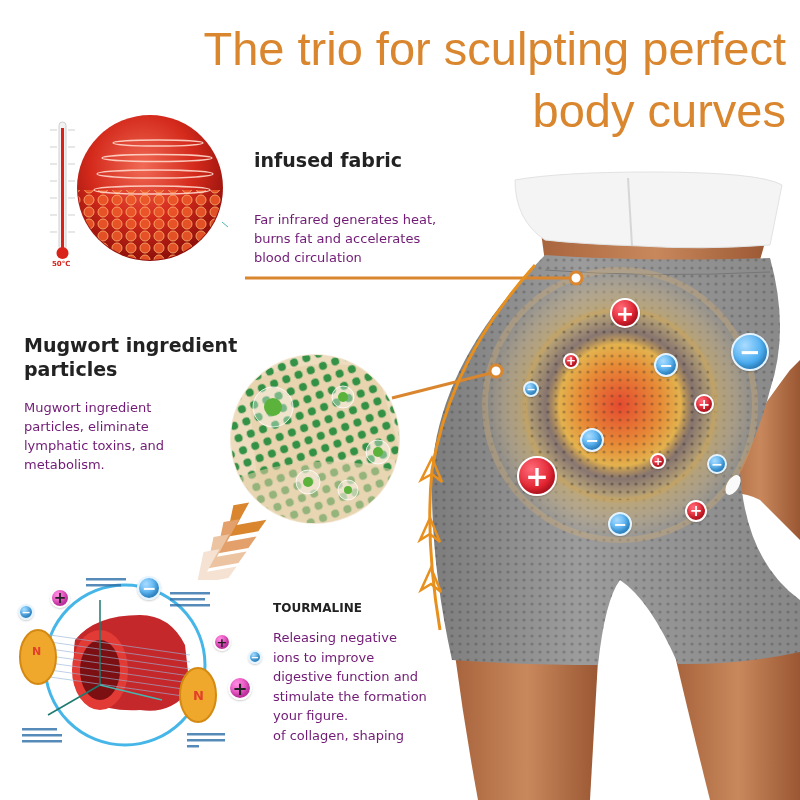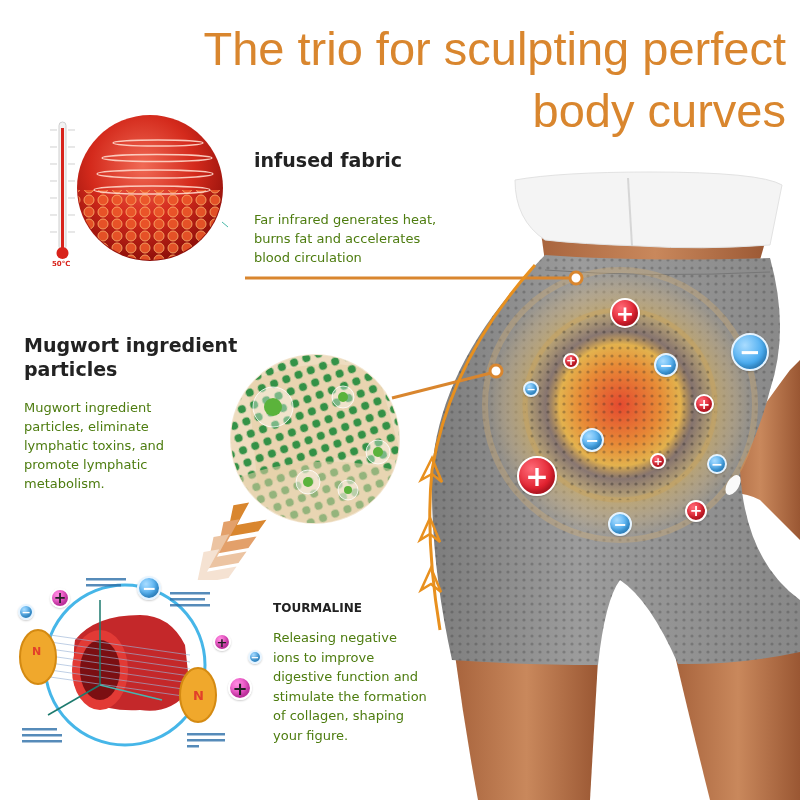--- a/index.html
+++ b/index.html
@@ -6,21 +6,21 @@
   html, body { width: 800px; height: 800px; background: #ffffff; overflow: hidden; }
   body { position: relative; font-family: "DejaVu Sans", sans-serif; color: #222; }
 
   .title {
     position: absolute; right: 14px; top: 18px; width: 760px;
     text-align: right; color: #d9862e; font-family: "Liberation Sans", sans-serif;
     font-size: 47px; line-height: 62px; font-weight: 400; letter-spacing: 0px;
   }
 
   .heading { position: absolute; font-family: "DejaVu Sans", sans-serif; font-weight: 700; color: #222; }
-  .desc { position: absolute; font-family: "DejaVu Sans", sans-serif; color: #4d7c0f; }
+  .desc { position: absolute; font-family: "DejaVu Sans", sans-serif; color: #701a75; }
 
   .h1 { left: 254px; top: 148px; font-size: 19px; line-height: 24px; width: 230px; }
   .d1 { left: 254px; top: 210px; font-size: 13px; line-height: 19px; width: 220px; }
 
   .h2 { left: 24px; top: 333px; font-size: 19px; line-height: 24px; width: 230px; }
   .d2 { left: 24px; top: 398px; font-size: 13px; line-height: 19px; width: 170px; }
 
   .h3 { left: 273px; top: 597px; font-size: 12px; line-height: 22px; width: 200px; }
   .d3 { left: 273px; top: 628px; font-size: 13px; line-height: 19.6px; width: 180px; }
 
@@ -173,21 +173,20 @@
 </div>
 
 <div class="heading h2">
   <div>Mugwort ingredient</div>
   <div>particles</div>
 </div>
 <div class="desc d2">
   <div>Mugwort ingredient</div>
   <div>particles, eliminate</div>
   <div>lymphatic toxins, and</div>
-  <div>promote lymphatic</div>
   <div>metabolism.</div>
 </div>
 
 <svg class="abs" style="left:228px;top:352px;" width="175" height="175" viewBox="0 0 175 175">
   <defs>
     <pattern id="gdots" width="13" height="13" patternUnits="userSpaceOnUse" patternTransform="rotate(-20)">
       <circle cx="6.5" cy="6.5" r="4" fill="#1f8a3a"></circle>
     </pattern>
     <clipPath id="mugclip">
         <circle cx="87" cy="87" r="84"></circle>
@@ -265,15 +264,15 @@
 <div class="ion pink" style="left:213px;top:633px;width:18px;height:18px;font-size:13px;">+</div>
 <div class="ion minus" style="left:248px;top:650px;width:14px;height:14px;font-size:10px;">−</div>
 <div class="ion pink" style="left:228px;top:676px;width:24px;height:24px;font-size:18px;">+</div>
 
 <div class="heading h3">TOURMALINE</div>
 <div class="desc d3">
   <div>Releasing negative</div>
   <div>ions to improve</div>
   <div>digestive function and</div>
   <div>stimulate the formation</div>
+  <div>your figure.</div>
   <div>of collagen, shaping</div>
-  <div>your figure.</div>
 </div>
 
 </body></html>

